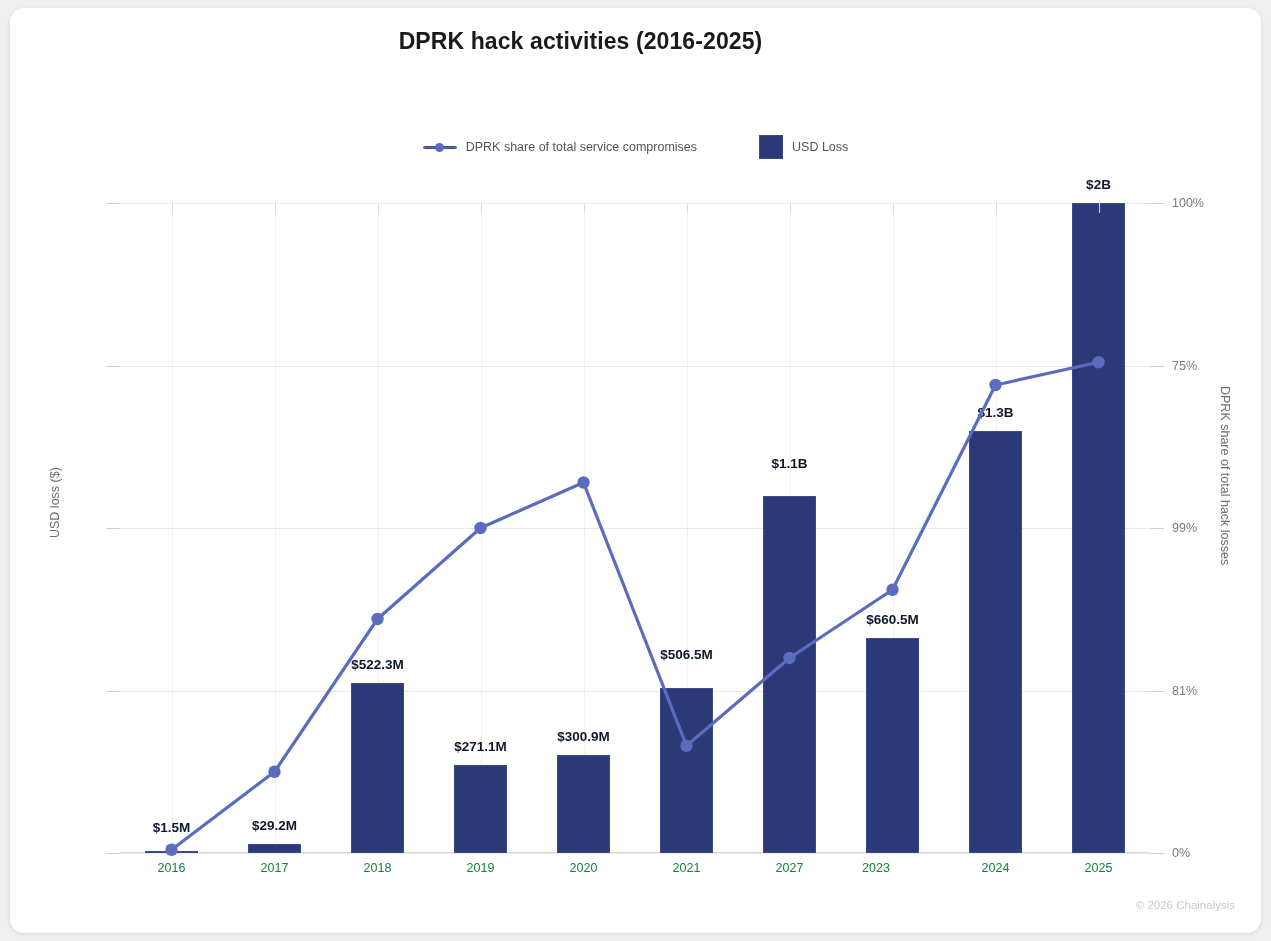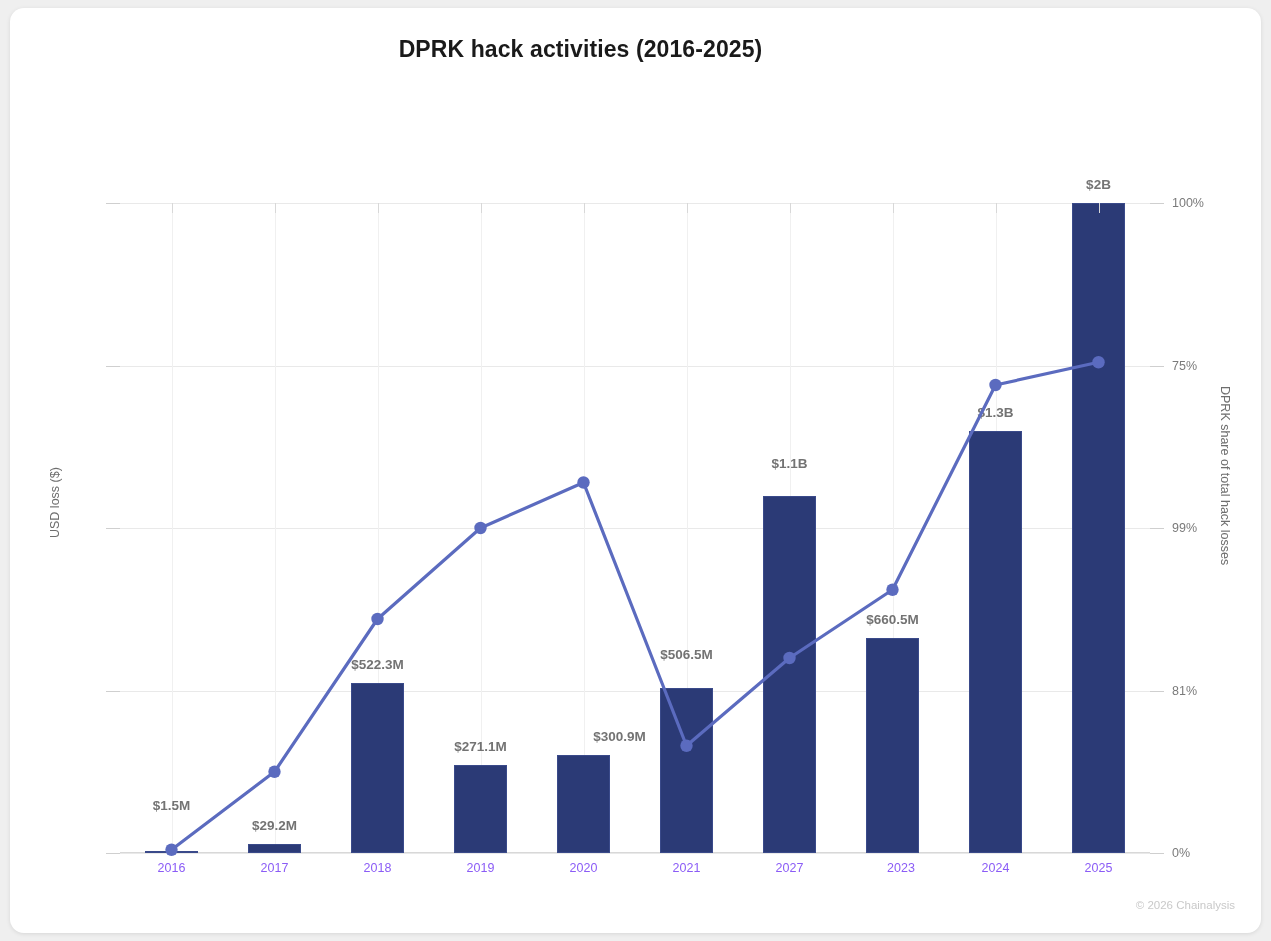--- a/index.html
+++ b/index.html
@@ -11,21 +11,21 @@
   }
   #card{
     position:absolute;left:10px;top:8px;
     width:1251px;height:925px;
     background:#ffffff;
     border-radius:14px;
     box-shadow:0 1px 4px rgba(0,0,0,.10);
     overflow:hidden;
   }
   #title{
-    position:absolute;left:0;top:28px;width:1141px;
+    position:absolute;left:0;top:20px;width:1141px;
     text-align:center;
     font-size:23px;font-weight:bold;color:#1a1a1a;
     letter-spacing:.1px;
   }
   #subtitle{
     position:absolute;left:0;top:70px;width:1251px;
     text-align:center;
     font-size:21px;color:#9b9b9b;font-weight:400;
   }
   
@@ -68,44 +68,57 @@
   }
   
   .bar{
     position:absolute;bottom:0;
     background:#2b3a76;
     border:1px solid #3a4a8a;
     box-sizing:border-box;
   }
   .bar-label{
     position:absolute;
-    font-size:13.5px;font-weight:bold;color:#737373;
+    font-size:13.5px;font-weight:bold;color:#0f172a;
     text-align:right;white-space:nowrap;
     transform:translateX(-50%);
   }
   .xlab{
     position:absolute;top:658px;
-    font-size:12.5px;color:#8b5cf6;
+    font-size:12.5px;color:#15803d;
     text-align:center;white-space:nowrap;
     transform:translateX(-50%);
   }
   .xtick{position:absolute;top:0;width:1px;height:10px;background:#d8d8d8;}
   #lineSvg{position:absolute;left:0;top:0;width:1030px;height:650px;overflow:visible;}
   #footer{
     position:absolute;right:26px;bottom:22px;
     font-size:11.5px;color:#c9c9c9;
   }
 </style>
 </head>
 <body>
 
 <div id="card">
 
   <div id="title">DPRK hack activities (2016-2025)</div>
 
+  <div id="legend">
+    <div class="lg">
+      <span class="lg-line">
+        <span class="bar"></span>
+          <span class="dot"></span>
+      </span>
+      <span class="lg-label">DPRK share of total service compromises</span>
+    </div>
+    <div class="lg">
+      <span class="lg-sq"></span>
+      <span class="lg-label">USD Loss</span>
+    </div>
+  </div>
 
   <div id="ylabel-left">USD loss ($)</div>
   <div id="ylabel-right">DPRK share of total hack losses</div>
 
   <div id="plot">
     <div id="grid-layer">
         <div class="gridline" style="top: 650px;"></div>
         <div class="gridline" style="top: 487.5px;"></div>
         <div class="gridline" style="top: 325px;"></div>
         <div class="gridline" style="top: 162.5px;"></div>
@@ -138,29 +151,29 @@
         <div class="y2lab" style="top: 487.5px; left: 1052px;">81%</div>
         <div class="ytick" style="top: 325px; left: 1030px;"></div>
         <div class="y2lab" style="top: 325px; left: 1052px;">99%</div>
         <div class="ytick" style="top: 162.5px; left: 1030px;"></div>
         <div class="y2lab" style="top: 162.5px; left: 1052px;">75%</div>
         <div class="ytick" style="top: 0px; left: 1030px;"></div>
         <div class="y2lab" style="top: 0px; left: 1052px;">100%</div>
       </div>
     <div id="bars-layer">
         <div class="bar" title="2016: $1.5M" style="left: 24.72px; width: 53.56px; height: 1px; background: rgb(43, 58, 118); border-color: rgb(58, 74, 138);"></div>
-        <div class="bar-label" style="left: 51.5px; top: 595px;">$1.5M</div>
+        <div class="bar-label" style="left: 51.5px; top: 617px;">$1.5M</div>
         <div class="bar" title="2017: $29.2M" style="left: 127.72px; width: 53.56px; height: 9.49px; background: rgb(43, 58, 118); border-color: rgb(58, 74, 138);"></div>
         <div class="bar-label" style="left: 154.5px; top: 614.51px;">$29.2M</div>
         <div class="bar" title="2018: $522.3M" style="left: 230.72px; width: 53.56px; height: 169.748px; background: rgb(43, 58, 118); border-color: rgb(58, 74, 138);"></div>
         <div class="bar-label" style="left: 257.5px; top: 454.252px;">$522.3M</div>
         <div class="bar" title="2019: $271.1M" style="left: 333.72px; width: 53.56px; height: 88.1075px; background: rgb(43, 58, 118); border-color: rgb(58, 74, 138);"></div>
         <div class="bar-label" style="left: 360.5px; top: 535.893px;">$271.1M</div>
         <div class="bar" title="2020: $300.9M" style="left: 436.72px; width: 53.56px; height: 97.7925px; background: rgb(43, 58, 118); border-color: rgb(58, 74, 138);"></div>
-        <div class="bar-label" style="left: 463.5px; top: 526.207px; margin-left: 36px;">$300.9M</div>
+        <div class="bar-label" style="left: 463.5px; top: 526.207px;">$300.9M</div>
         <div class="bar" title="2021: $506.5M" style="left: 539.72px; width: 53.56px; height: 164.612px; background: rgb(43, 58, 118); border-color: rgb(58, 74, 138);"></div>
         <div class="bar-label" style="left: 566.5px; top: 444px;">$506.5M</div>
         <div class="bar" title="2022: $1.1B" style="left: 642.72px; width: 53.56px; height: 357.5px; background: rgb(43, 58, 118); border-color: rgb(58, 74, 138);"></div>
         <div class="bar-label" style="left: 669.5px; top: 253px;">$1.1B</div>
         <div class="bar" title="2023: $660.5M" style="left: 745.72px; width: 53.56px; height: 214.662px; background: rgb(43, 58, 118); border-color: rgb(58, 74, 138);"></div>
         <div class="bar-label" style="left: 772.5px; top: 409.337px;">$660.5M</div>
         <div class="bar" title="2024: $1.3B" style="left: 848.72px; width: 53.56px; height: 422.5px; background: rgb(43, 58, 118); border-color: rgb(58, 74, 138);"></div>
         <div class="bar-label" style="left: 875.5px; top: 201.5px;">$1.3B</div>
         <div class="bar" title="2025: $2B" style="left: 951.72px; width: 53.56px; height: 650px; background: rgb(43, 58, 118); border-color: rgb(58, 74, 138);"></div>
         <div class="bar-label" style="left: 978.5px; top: -26px;">$2B</div>
@@ -207,21 +220,21 @@
         <div class="xlab" style="left: 257.5px;">2018</div>
         <div class="xtick" style="left: 360.5px;"></div>
         <div class="xlab" style="left: 360.5px;">2019</div>
         <div class="xtick" style="left: 463.5px;"></div>
         <div class="xlab" style="left: 463.5px;">2020</div>
         <div class="xtick" style="left: 566.5px;"></div>
         <div class="xlab" style="left: 566.5px;">2021</div>
         <div class="xtick" style="left: 669.5px;"></div>
         <div class="xlab" style="left: 669.5px;">2027</div>
         <div class="xtick" style="left: 772.5px;"></div>
-        <div class="xlab" style="left: 781px; text-align: right;">2023</div>
+        <div class="xlab" style="left: 756px; text-align: right;">2023</div>
         <div class="xtick" style="left: 875.5px;"></div>
         <div class="xlab" style="left: 875.5px; text-align: center;">2024</div>
         <div class="xtick" style="left: 978.5px;"></div>
         <div class="xlab" style="left: 978.5px;">2025</div>
       </div>
   </div>
 
   <div id="footer">© 2026 Chainalysis</div>
 </div>
 

